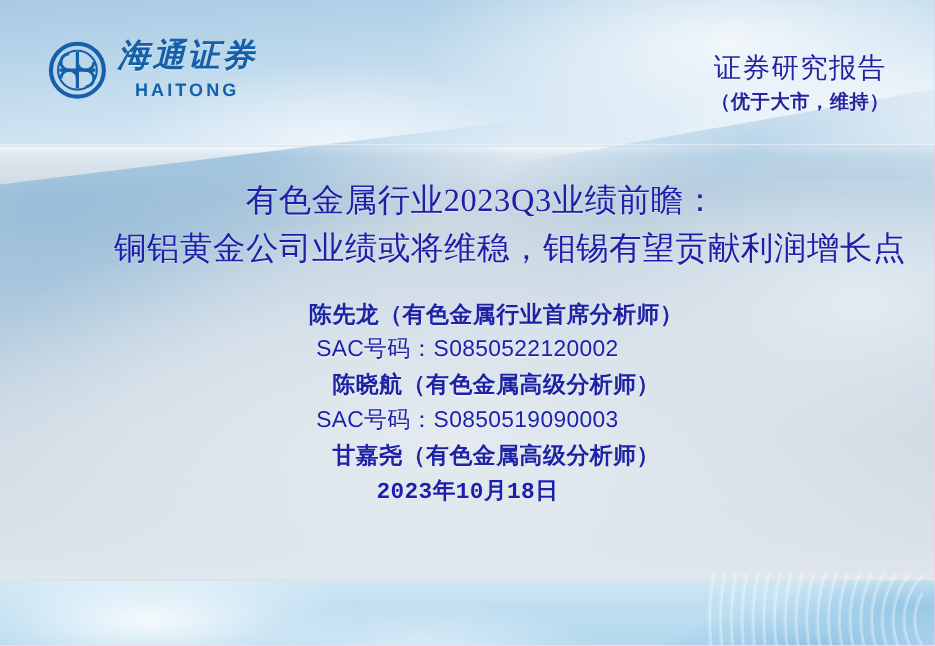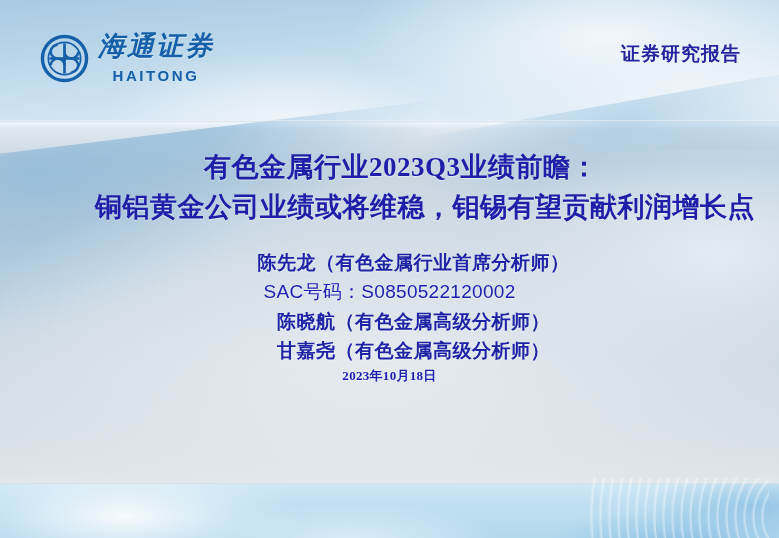--- a/index.html
+++ b/index.html
@@ -142,22 +142,22 @@
     line-height: 1;
     margin-top: 8px;
   }
   .header-right {
     position: absolute;
     right: 38px; top: 42px;
     text-align: center;
     color: #23249e;
   }
   .report-type {
-    font-size: 19px;
-    font-weight: 700;
+    font-size: 23px;
+    font-weight: 400;
     letter-spacing: 1px;
     line-height: 1.3;
     text-shadow: 0 1px 1px rgba(255,255,255,0.45);
   }
   .report-rating {
     font-size: 16px;
     font-weight: 700;
     letter-spacing: 0.5px;
     line-height: 1.5;
     margin-top: 2px;
@@ -172,21 +172,21 @@
   }
   .title-block {
     position: absolute;
     left: 0; right: 0; top: 28px;
     text-align: center;
     color: #1e1ea8;
   }
   .title-line {
     font-family: "Liberation Serif", "DejaVu Serif", serif;
     font-size: 27px;
-    font-weight: 700;
+    font-weight: 400;
     letter-spacing: 0.5px;
     line-height: 1.48;
     text-shadow: 0 1px 1px rgba(255,255,255,0.5);
     white-space: nowrap;
     padding-left: 23px;
   }
   .title-line.line2 { font-size: 27px; margin-left: 48px; }
 
   .authors-block {
     position: absolute;
@@ -215,22 +215,22 @@
   .contact-line {
     font-family: "Liberation Serif", "DejaVu Serif", serif;
     font-size: 19px;
     font-weight: 700;
     line-height: 1.6;
     letter-spacing: 0.5px;
     margin-top: 3px;
     text-shadow: 0 1px 1px rgba(255,255,255,0.45);
   }
   .date-line {
-    font-family: Liberation Serif, serif;
-    font-size: 13px;
+    font-family: Liberation Mono, monospace;
+    font-size: 19px;
     font-weight: 700;
     line-height: 1.6;
     letter-spacing: 0.3px;
     color: #1a1fb0;
     text-shadow: 0 1px 1px rgba(255,255,255,0.45);
   }
 </style>
 </head>
 <body>
 
@@ -261,37 +261,39 @@
         </svg>
       </span>
       <span class="brand-words">
         <span class="brand-cn">海通证券</span>
         <span class="brand-en">HAITONG</span>
       </span>
     </div>
 
     <div class="header-right">
       <div class="report-type">证券研究报告</div>
+      <div class="report-rating">（优于大市，维持）</div>
     </div>
 
   </div>
 
   <div class="body-area">
 
     <div class="title-block">
       <div class="title-line line1">有色金属行业2023Q3业绩前瞻：</div>
       <div class="title-line line2">铜铝黄金公司业绩或将维稳，钼锡有望贡献利润增长点</div>
     </div>
 
     <div class="authors-block">
 
       <div class="author-name">陈先龙（有色金属行业首席分析师）</div>
       <div class="author-sac">SAC号码：S0850522120002</div>
 
       <div class="author-name">陈晓航（有色金属高级分析师）</div>
+      <div class="author-sac">SAC号码：S0850519090003</div>
 
       <div class="author-name">甘嘉尧（有色金属高级分析师）</div>
 
       <div class="date-line">2023年10月18日</div>
 
     </div>
 
   </div>
 
 </div>

